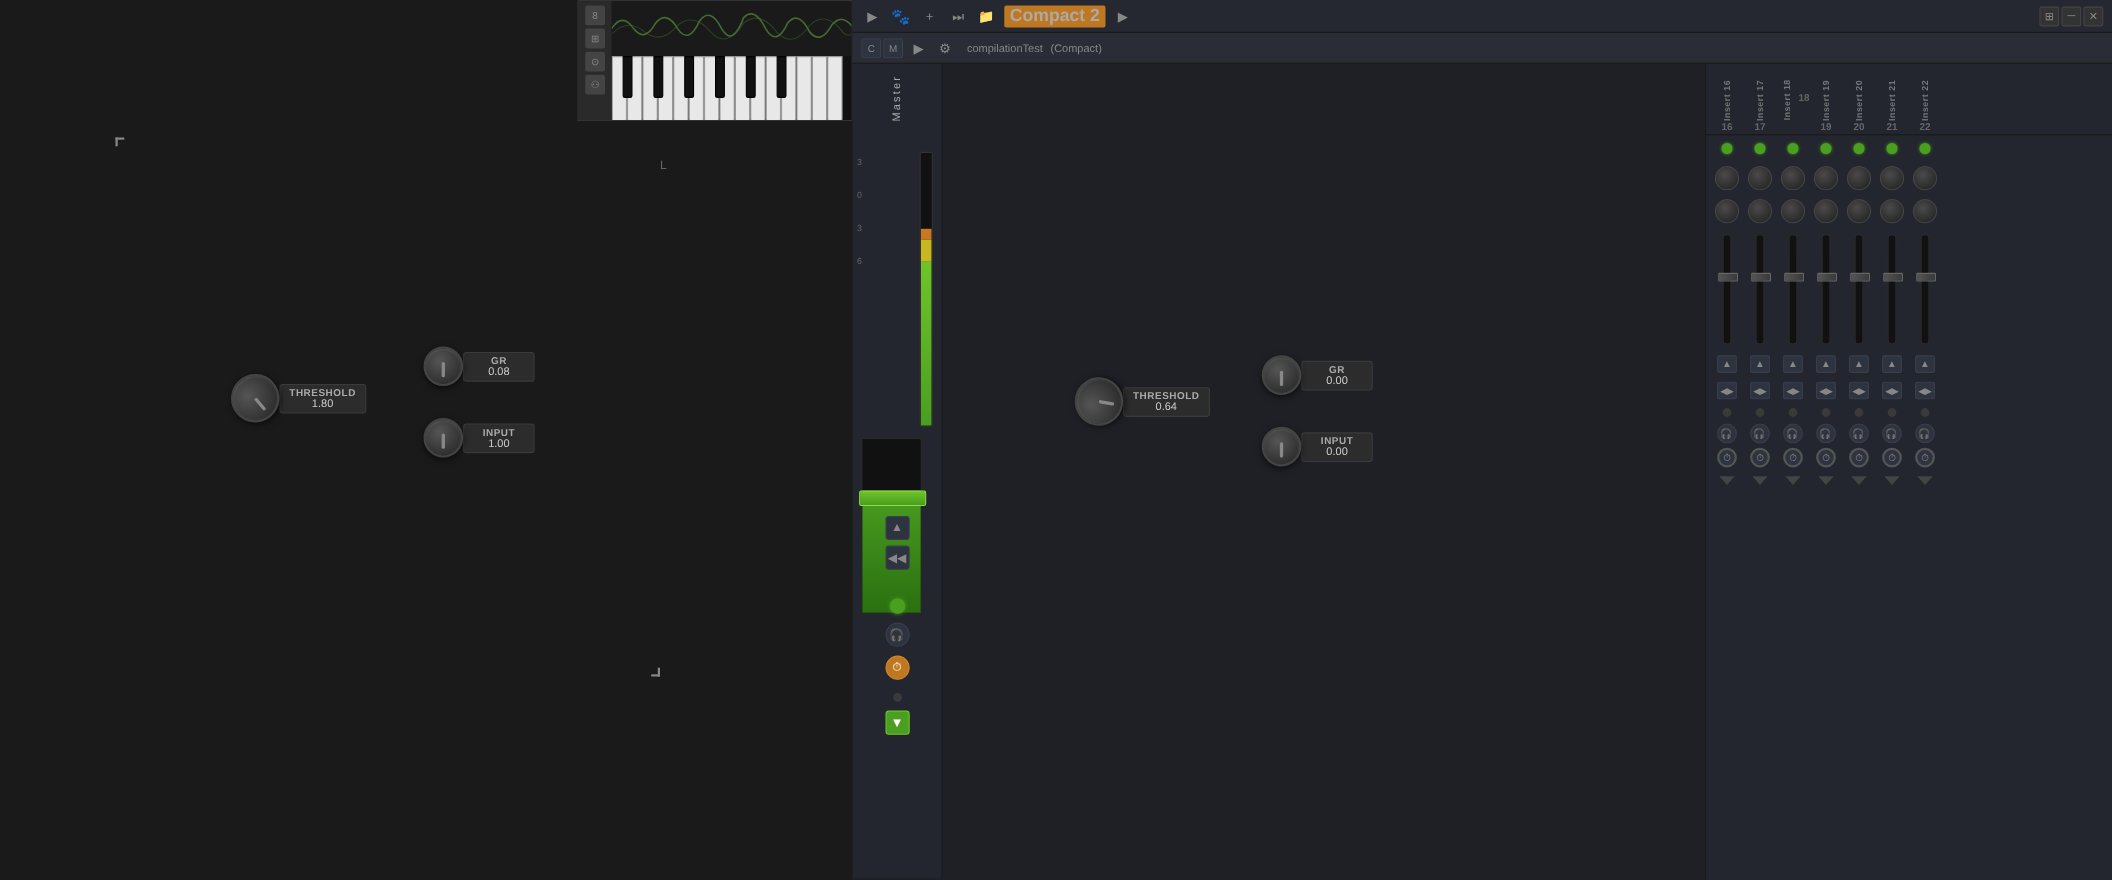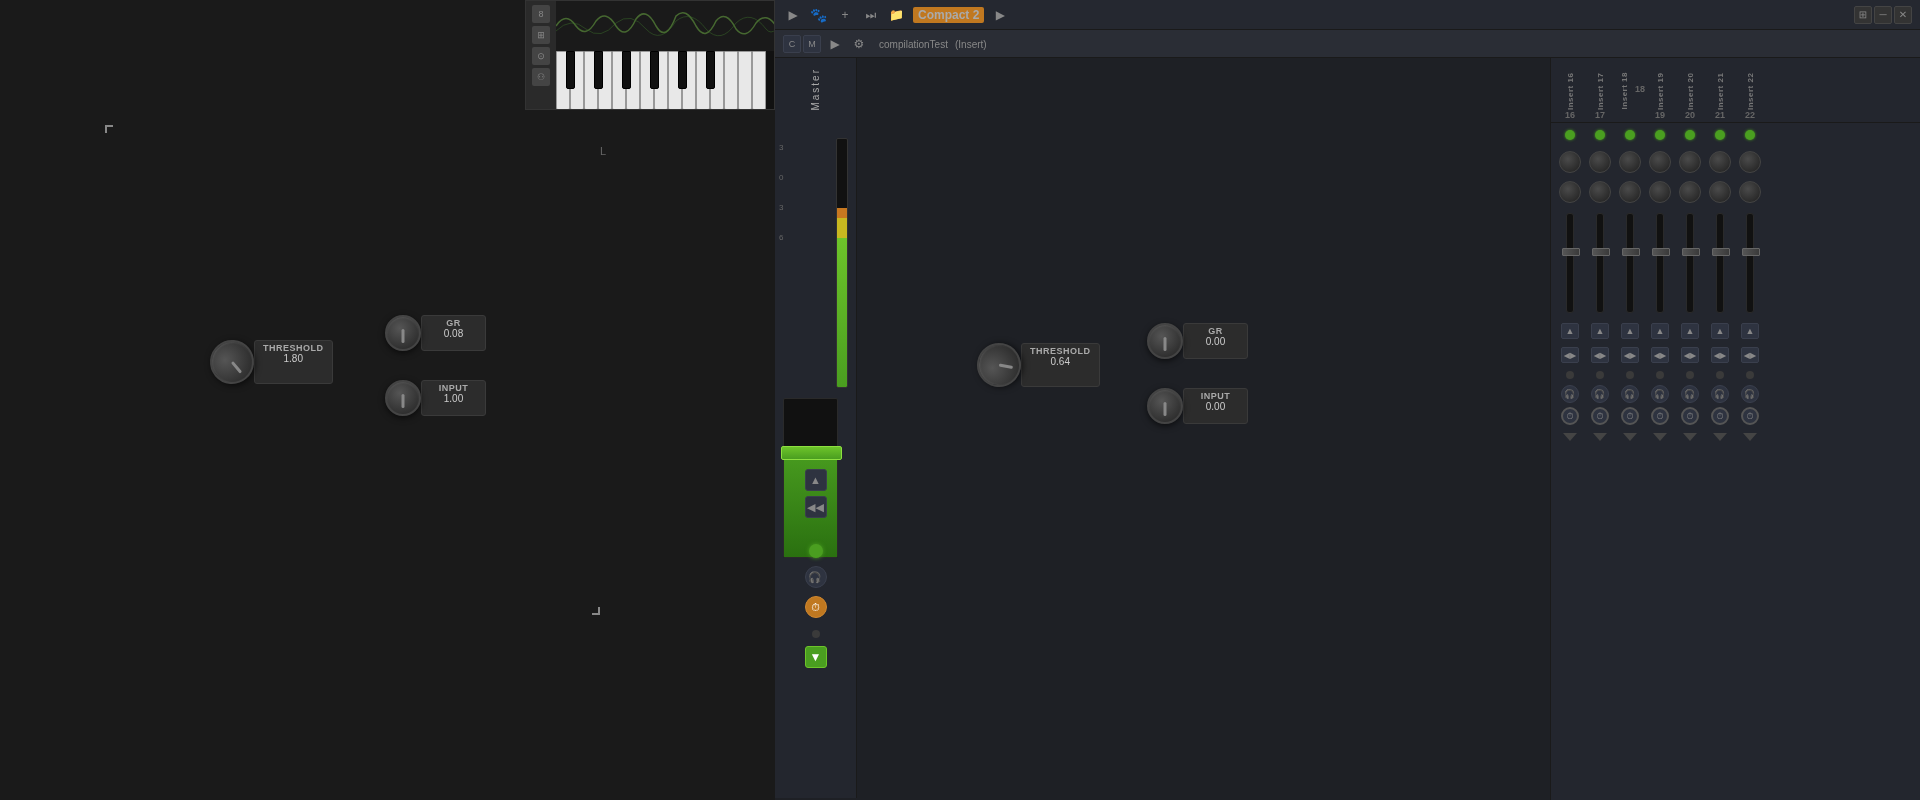--- a/index.html
+++ b/index.html
@@ -137,20 +137,21 @@
       top: 145px;
       left: 600px;
       color: #666;
       font-size: 11px;
     }
 
     
     .knob-group {
       position: absolute;
       display: flex;
+      align-items: center;
       gap: 0;
     }
 
     .knob {
       width: 44px;
       height: 44px;
       border-radius: 50%;
       background: radial-gradient(circle at 40% 35%, #555, #222);
       border: 2px solid #444;
       position: relative;
@@ -387,21 +388,21 @@
       align-items: center;
       justify-content: center;
       color: #888;
       font-size: 10px;
       cursor: pointer;
     }
 
     
     .compact-label {
       color: #aaa;
-      font-size: 12px;
+      font-size: 16px;
       background: #c07820;
       padding: 1px 5px;
       border-radius: 2px;
       font-weight: bold;
     }
 
     
     .right-inserts-wide {
       width: 370px;
       background: #23262e;
@@ -587,21 +588,21 @@
   <div class="second-toolbar">
 
     <div style="display:flex;gap:2px;align-items:center;">
       <div style="width:18px;height:18px;background:#2e3340;border:1px solid #3a3f4d;border-radius:2px;display:flex;align-items:center;justify-content:center;color:#888;font-size:9px;">C</div>
       <div style="width:18px;height:18px;background:#2e3340;border:1px solid #3a3f4d;border-radius:2px;display:flex;align-items:center;justify-content:center;color:#888;font-size:9px;">M</div>
     </div>
     <div class="toolbar-btn">▶</div>
     <div class="toolbar-btn">⚙</div>
     <span class="channel-label">
       <span>compilationTest</span>
-      <span style="margin-left:4px;">(Insert)</span>
+      <span style="margin-left:4px;">(Compact)</span>
     </span>
   </div>
 
   <div class="main-content">
 
     <div class="mixer-left">
       <span class="mixer-label">Master</span>
 
       <div style="position:absolute;top:85px;left:4px;">
         <div style="color:#666;font-size:8px;height:30px;">3</div>

